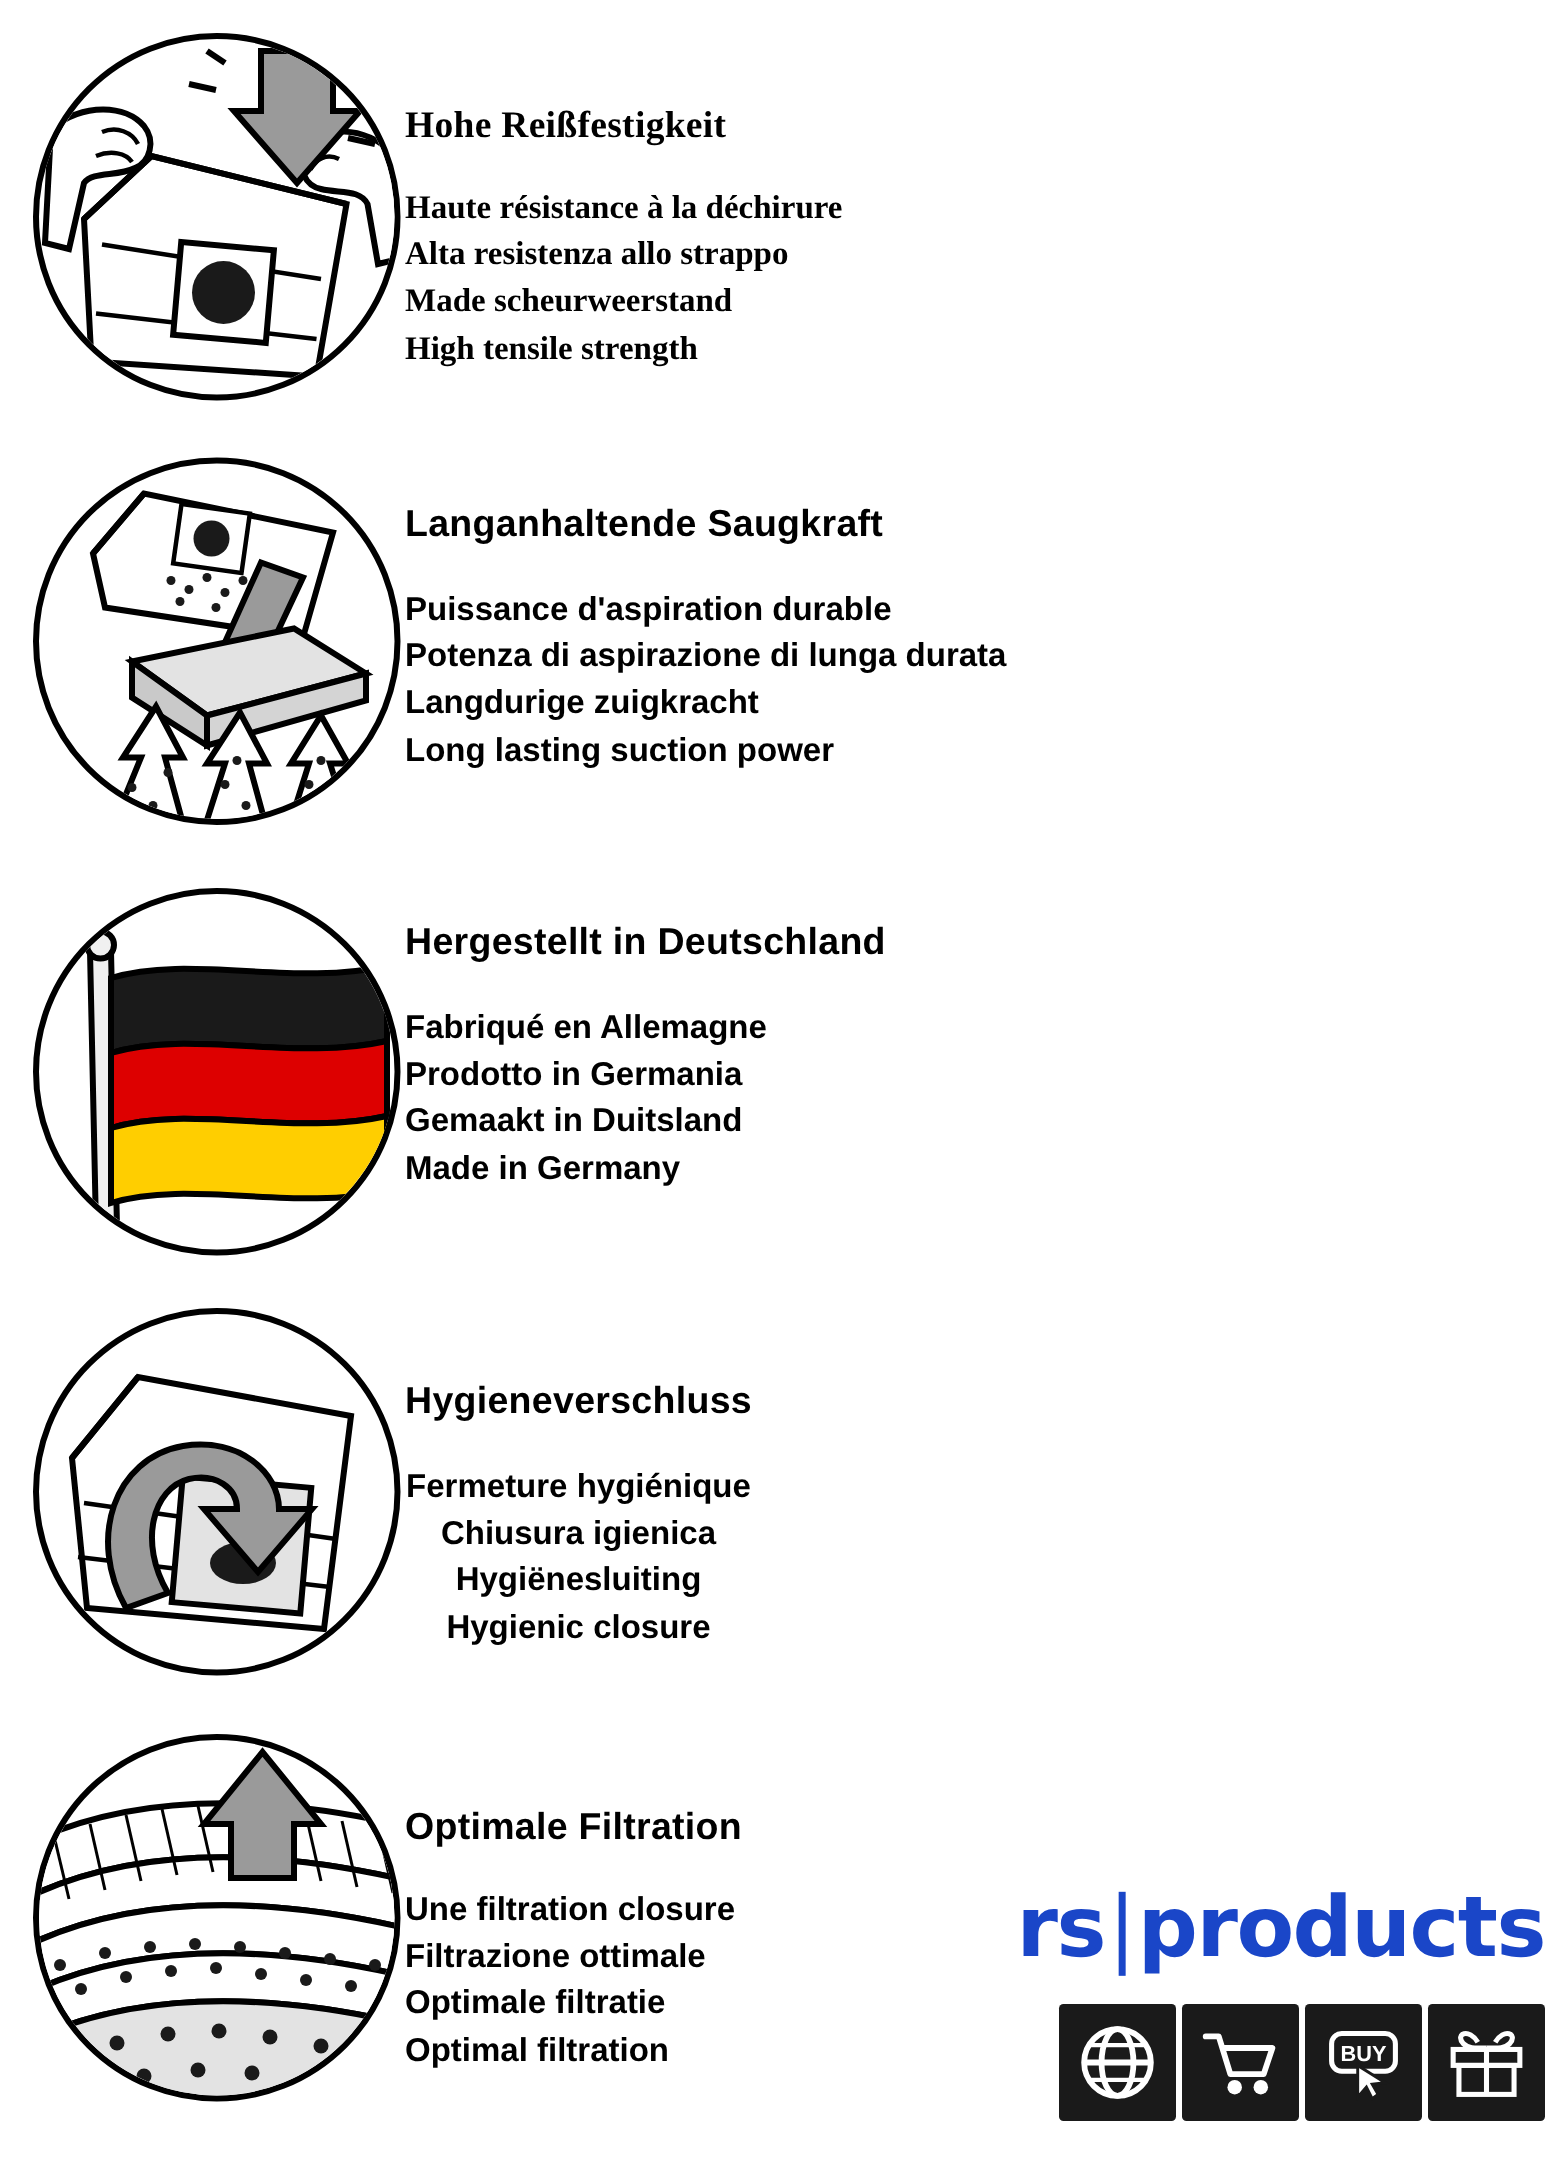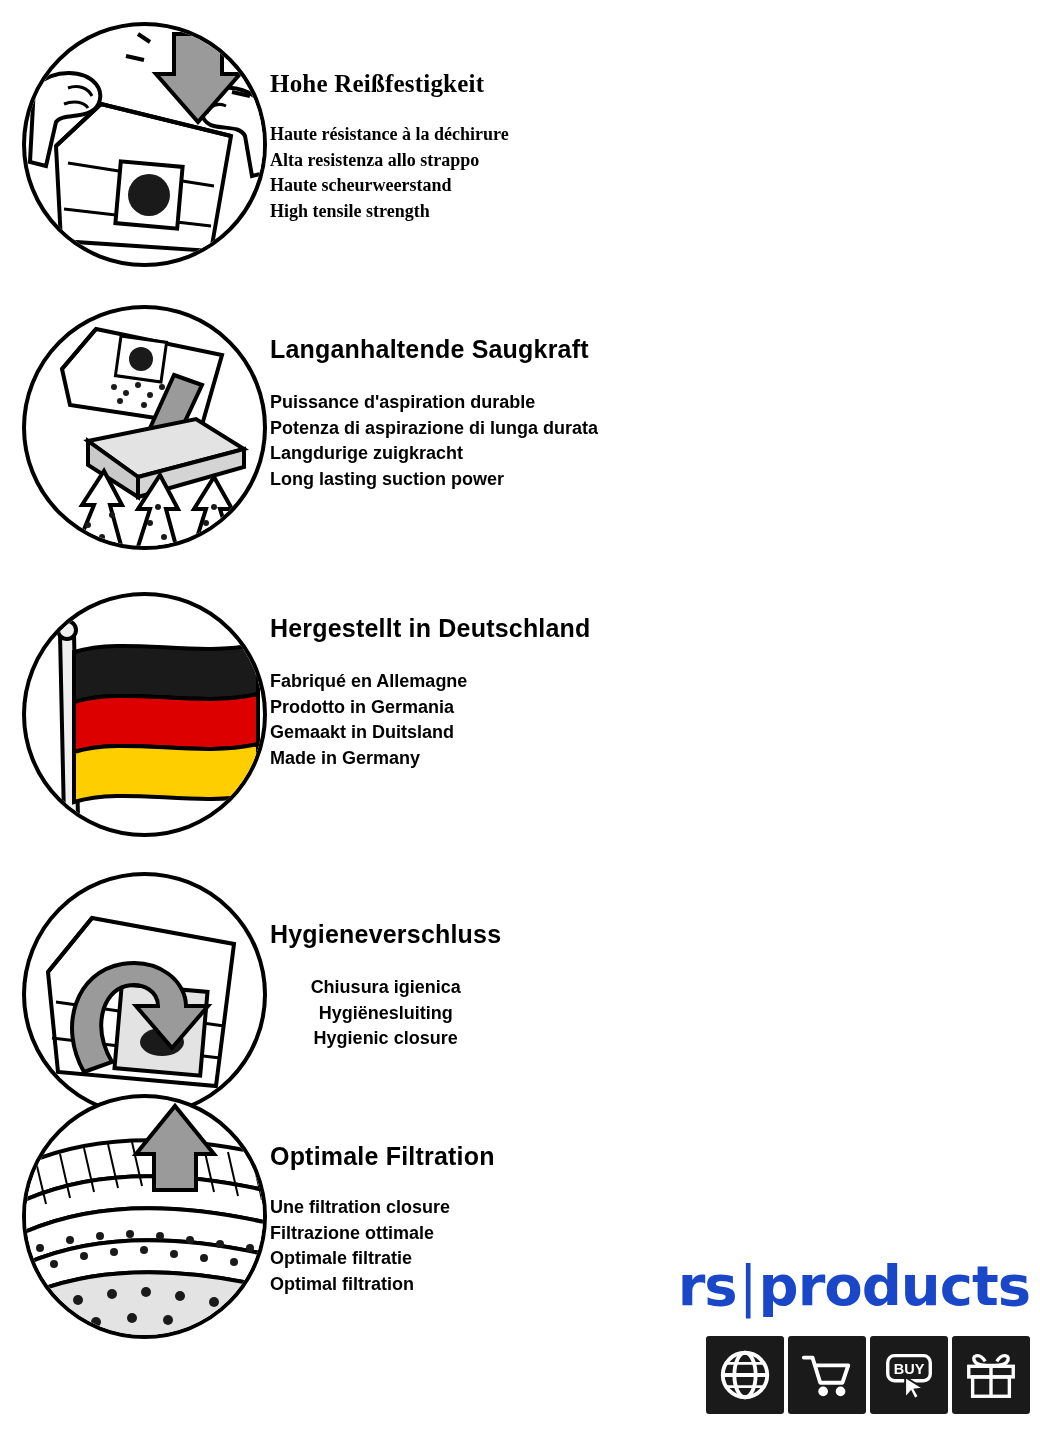--- a/index.html
+++ b/index.html
@@ -56,32 +56,32 @@
 
   .feat-title {
     font-size: 25px;
     font-weight: bold;
     letter-spacing: 0.2px;
     margin: 0 0 26px 0;
     white-space: nowrap;
   }
 
   .feat-line {
-    font-size: 18px;
+    font-size: 22px;
     font-weight: bold;
     line-height: 1.42;
     white-space: nowrap;
   }
 
   
   #row-0 { top: 22px; font-family: Liberation Serif, serif; }
   #row-1 { top: 305px; }
   #row-2 { top: 592px; }
   #row-3 { top: 872px; text-align: center; }
-  #row-4 { top: 1094px; }
+  #row-4 { top: 1156px; }
 
   
   #row-0 .text-wrap { padding-top: 48px; }
   #row-1 .text-wrap { padding-top: 30px; }
   #row-2 .text-wrap { padding-top: 22px; }
   #row-3 .text-wrap { padding-top: 48px; }
   #row-4 .text-wrap { padding-top: 48px; }
 
   #row-0 .feat-title { margin-bottom: 24px; }
   #row-1 .feat-title { margin-bottom: 26px; }
@@ -162,21 +162,21 @@
           <path d="M214 20 L230 12" stroke="#000" stroke-width="4"></path>
           <path d="M220 40 L238 38" stroke="#000" stroke-width="4"></path>
           <path d="M206 66 L224 70" stroke="#000" stroke-width="4"></path>
         </svg>
       </div>
     </div>
     <div class="text-wrap">
       <div class="feat-title">Hohe Reißfestigkeit</div>
       <div class="feat-line">Haute résistance à la déchirure</div>
       <div class="feat-line">Alta resistenza allo strappo</div>
-      <div class="feat-line">Haute scheurweerstand</div>
+      <div class="feat-line">Made scheurweerstand</div>
       <div class="feat-line">High tensile strength</div>
     </div>
   </div>
 
   <div class="feature-row" id="row-1">
     <div class="icon-wrap">
       <div class="circle">
         <svg viewBox="0 0 245 245" width="245" height="245">
 
           <path d="M36 60 L70 20 L196 46 L176 116 L44 96 Z" fill="#fff" stroke="#000" stroke-width="4"></path>
@@ -264,20 +264,21 @@
 
           <rect x="92" y="112" width="86" height="84" fill="#e3e3e3" stroke="#000" stroke-width="4" transform="rotate(5 135 154)"></rect>
           <ellipse cx="136" cy="166" rx="22" ry="14" fill="#1a1a1a"></ellipse>
 
           <path d="M58 196 C32 150 50 96 96 88 C134 82 160 106 160 130 L182 130 L146 172 L110 130 L132 130 C132 116 118 106 100 110 C76 116 66 152 86 186 Z" fill="#9a9a9a" stroke="#000" stroke-width="4"></path>
         </svg>
       </div>
     </div>
     <div class="text-wrap">
       <div class="feat-title">Hygieneverschluss</div>
+      <div class="feat-line">Fermeture hygiénique</div>
       <div class="feat-line">Chiusura igienica</div>
       <div class="feat-line">Hygiënesluiting</div>
       <div class="feat-line">Hygienic closure</div>
     </div>
   </div>
 
   <div class="feature-row" id="row-4">
     <div class="icon-wrap">
       <div class="circle">
         <svg viewBox="0 0 245 245" width="245" height="245">

